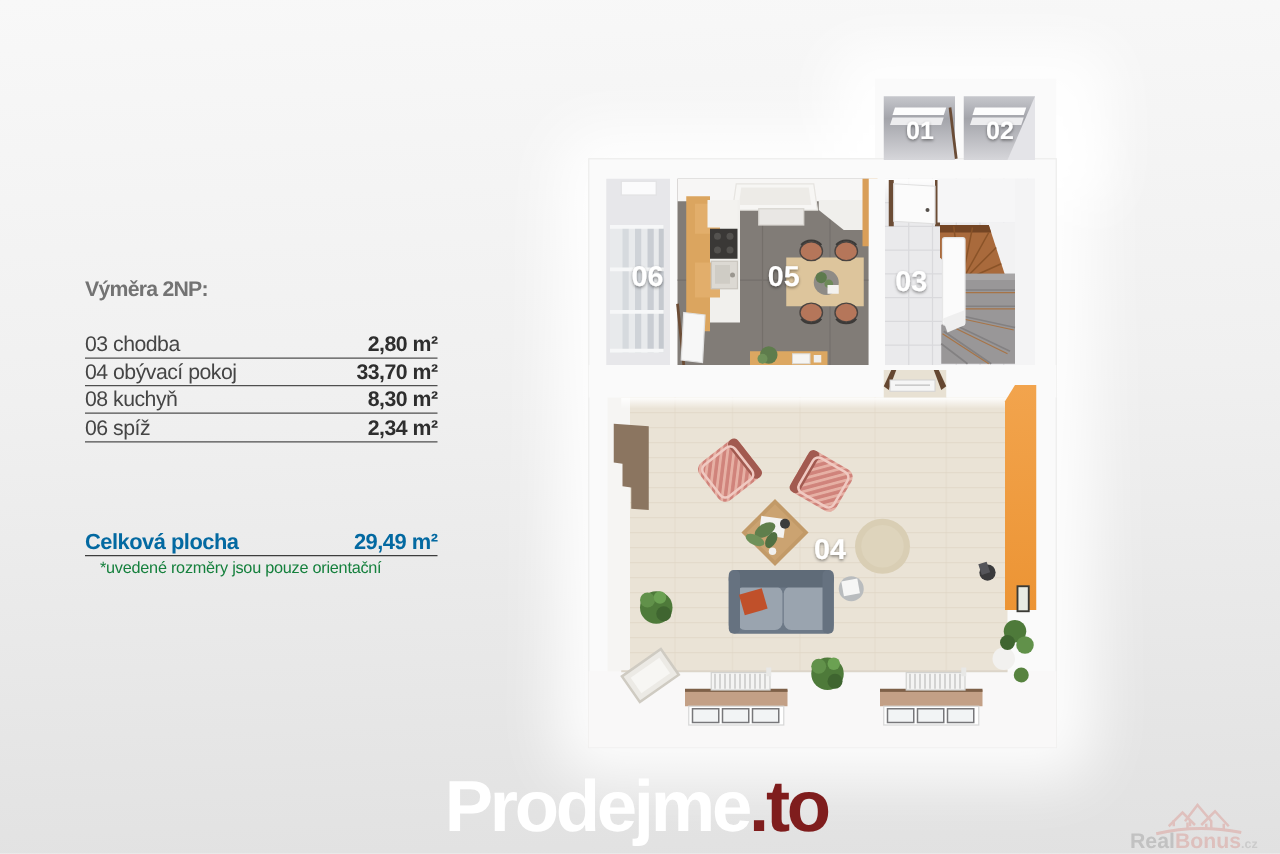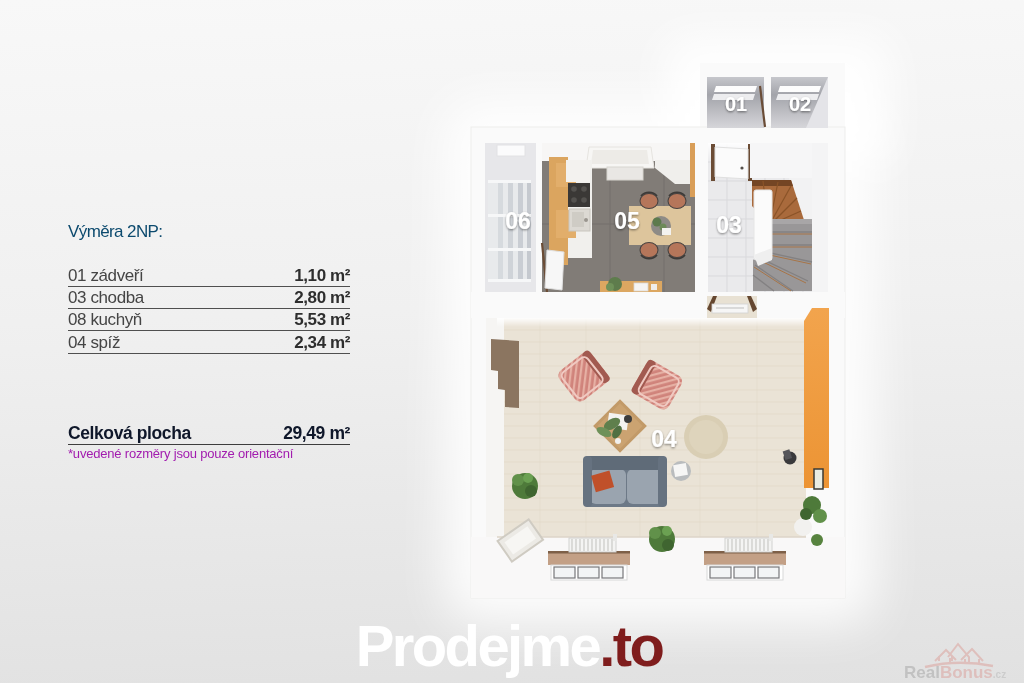--- a/index.html
+++ b/index.html
@@ -4,63 +4,63 @@
 <style>
   html,body{margin:0;padding:0;}
   body{width:1024px;height:683px;overflow:hidden;position:relative;
        font-family:"Liberation Sans", sans-serif;
        background:linear-gradient(178deg,#f8f8f8 0%,#f0f0f0 45%,#e8e8e8 75%,#e1e1e1 100%);}
   .glow{position:absolute;left:444px;top:100px;width:432px;height:524px;
         background:rgba(255,255,255,0.9);filter:blur(24px);border-radius:30px;}
   .glow2{position:absolute;left:664px;top:36px;width:226px;height:130px;
         background:rgba(255,255,255,0.9);filter:blur(22px);border-radius:20px;}
   .panel{position:absolute;left:68px;top:0;width:282px;color:#3d3d3d;}
-  .panel h1{position:absolute;top:222px;left:0;margin:0;font-size:17px;font-weight:normal;color:#0c4a6e;letter-spacing:-0.6px;white-space:nowrap;}
+  .panel h1{position:absolute;top:222px;left:0;margin:0;font-size:17px;font-weight:bold;color:#737373;letter-spacing:-0.6px;white-space:nowrap;}
   .rows{position:absolute;top:264.5px;left:0;width:282px;}
   .row{height:21.3px;border-bottom:1.2px solid #4f4f4f;display:flex;justify-content:space-between;align-items:flex-end;font-size:17px;color:#454545;letter-spacing:-0.4px;}
   .row b{color:#2e2e2e;font-size:17px;}
-  .total{position:absolute;top:422px;left:0;width:282px;height:22px;border-bottom:1.6px solid #3d3d3d;display:flex;justify-content:space-between;align-items:flex-end;font-size:17.5px;font-weight:bold;color:#0f172a;letter-spacing:-0.4px;}
-  .note{position:absolute;top:446px;left:0;font-size:13px;color:#a21caf;letter-spacing:-0.2px;white-space:nowrap;}
+  .total{position:absolute;top:422px;left:0;width:282px;height:22px;border-bottom:1.6px solid #3d3d3d;display:flex;justify-content:space-between;align-items:flex-end;font-size:17.5px;font-weight:bold;color:#0369a1;letter-spacing:-0.4px;}
+  .note{position:absolute;top:446px;left:12px;font-size:13px;color:#15803d;letter-spacing:-0.2px;white-space:nowrap;}
   .logo{position:absolute;top:612px;left:-3px;width:1024px;text-align:center;
         font-size:58px;font-weight:bold;letter-spacing:-2.6px;color:#ffffff;}
   .logo .to{color:#7f1d1d;}
   svg.plan{position:absolute;left:0;top:0;}
   .wm{position:absolute;right:8px;bottom:2px;width:130px;height:44px;opacity:0.55;}
 </style>
 </head>
 <body>
 
 <div class="glow"></div>
 
 <div class="glow2"></div>
 
 <div class="panel">
 
   <h1>Výměra 2NP:</h1>
   <div class="rows">
 
-    <div class="row">
-        <span>01 zádveří</span>
-        <b>1,10 m²</b>
-      </div>
 
 
     <div class="row">
         <span>03 chodba</span>
         <b>2,80 m²</b>
       </div>
 
+    <div class="row">
+        <span>04 obývací pokoj</span>
+        <b>33,70 m²</b>
+      </div>
 
     <div class="row">
         <span>08 kuchyň</span>
-        <b>5,53 m²</b>
+        <b>8,30 m²</b>
       </div>
 
     <div class="row">
-        <span>04 spíž</span>
+        <span>06 spíž</span>
         <b>2,34 m²</b>
       </div>
   </div>
 
   <div class="total">
       <span>Celková plocha</span>
       <span>29,49 m²</span>
     </div>
 
   <div class="note">*uvedené rozměry jsou pouze orientační</div>

